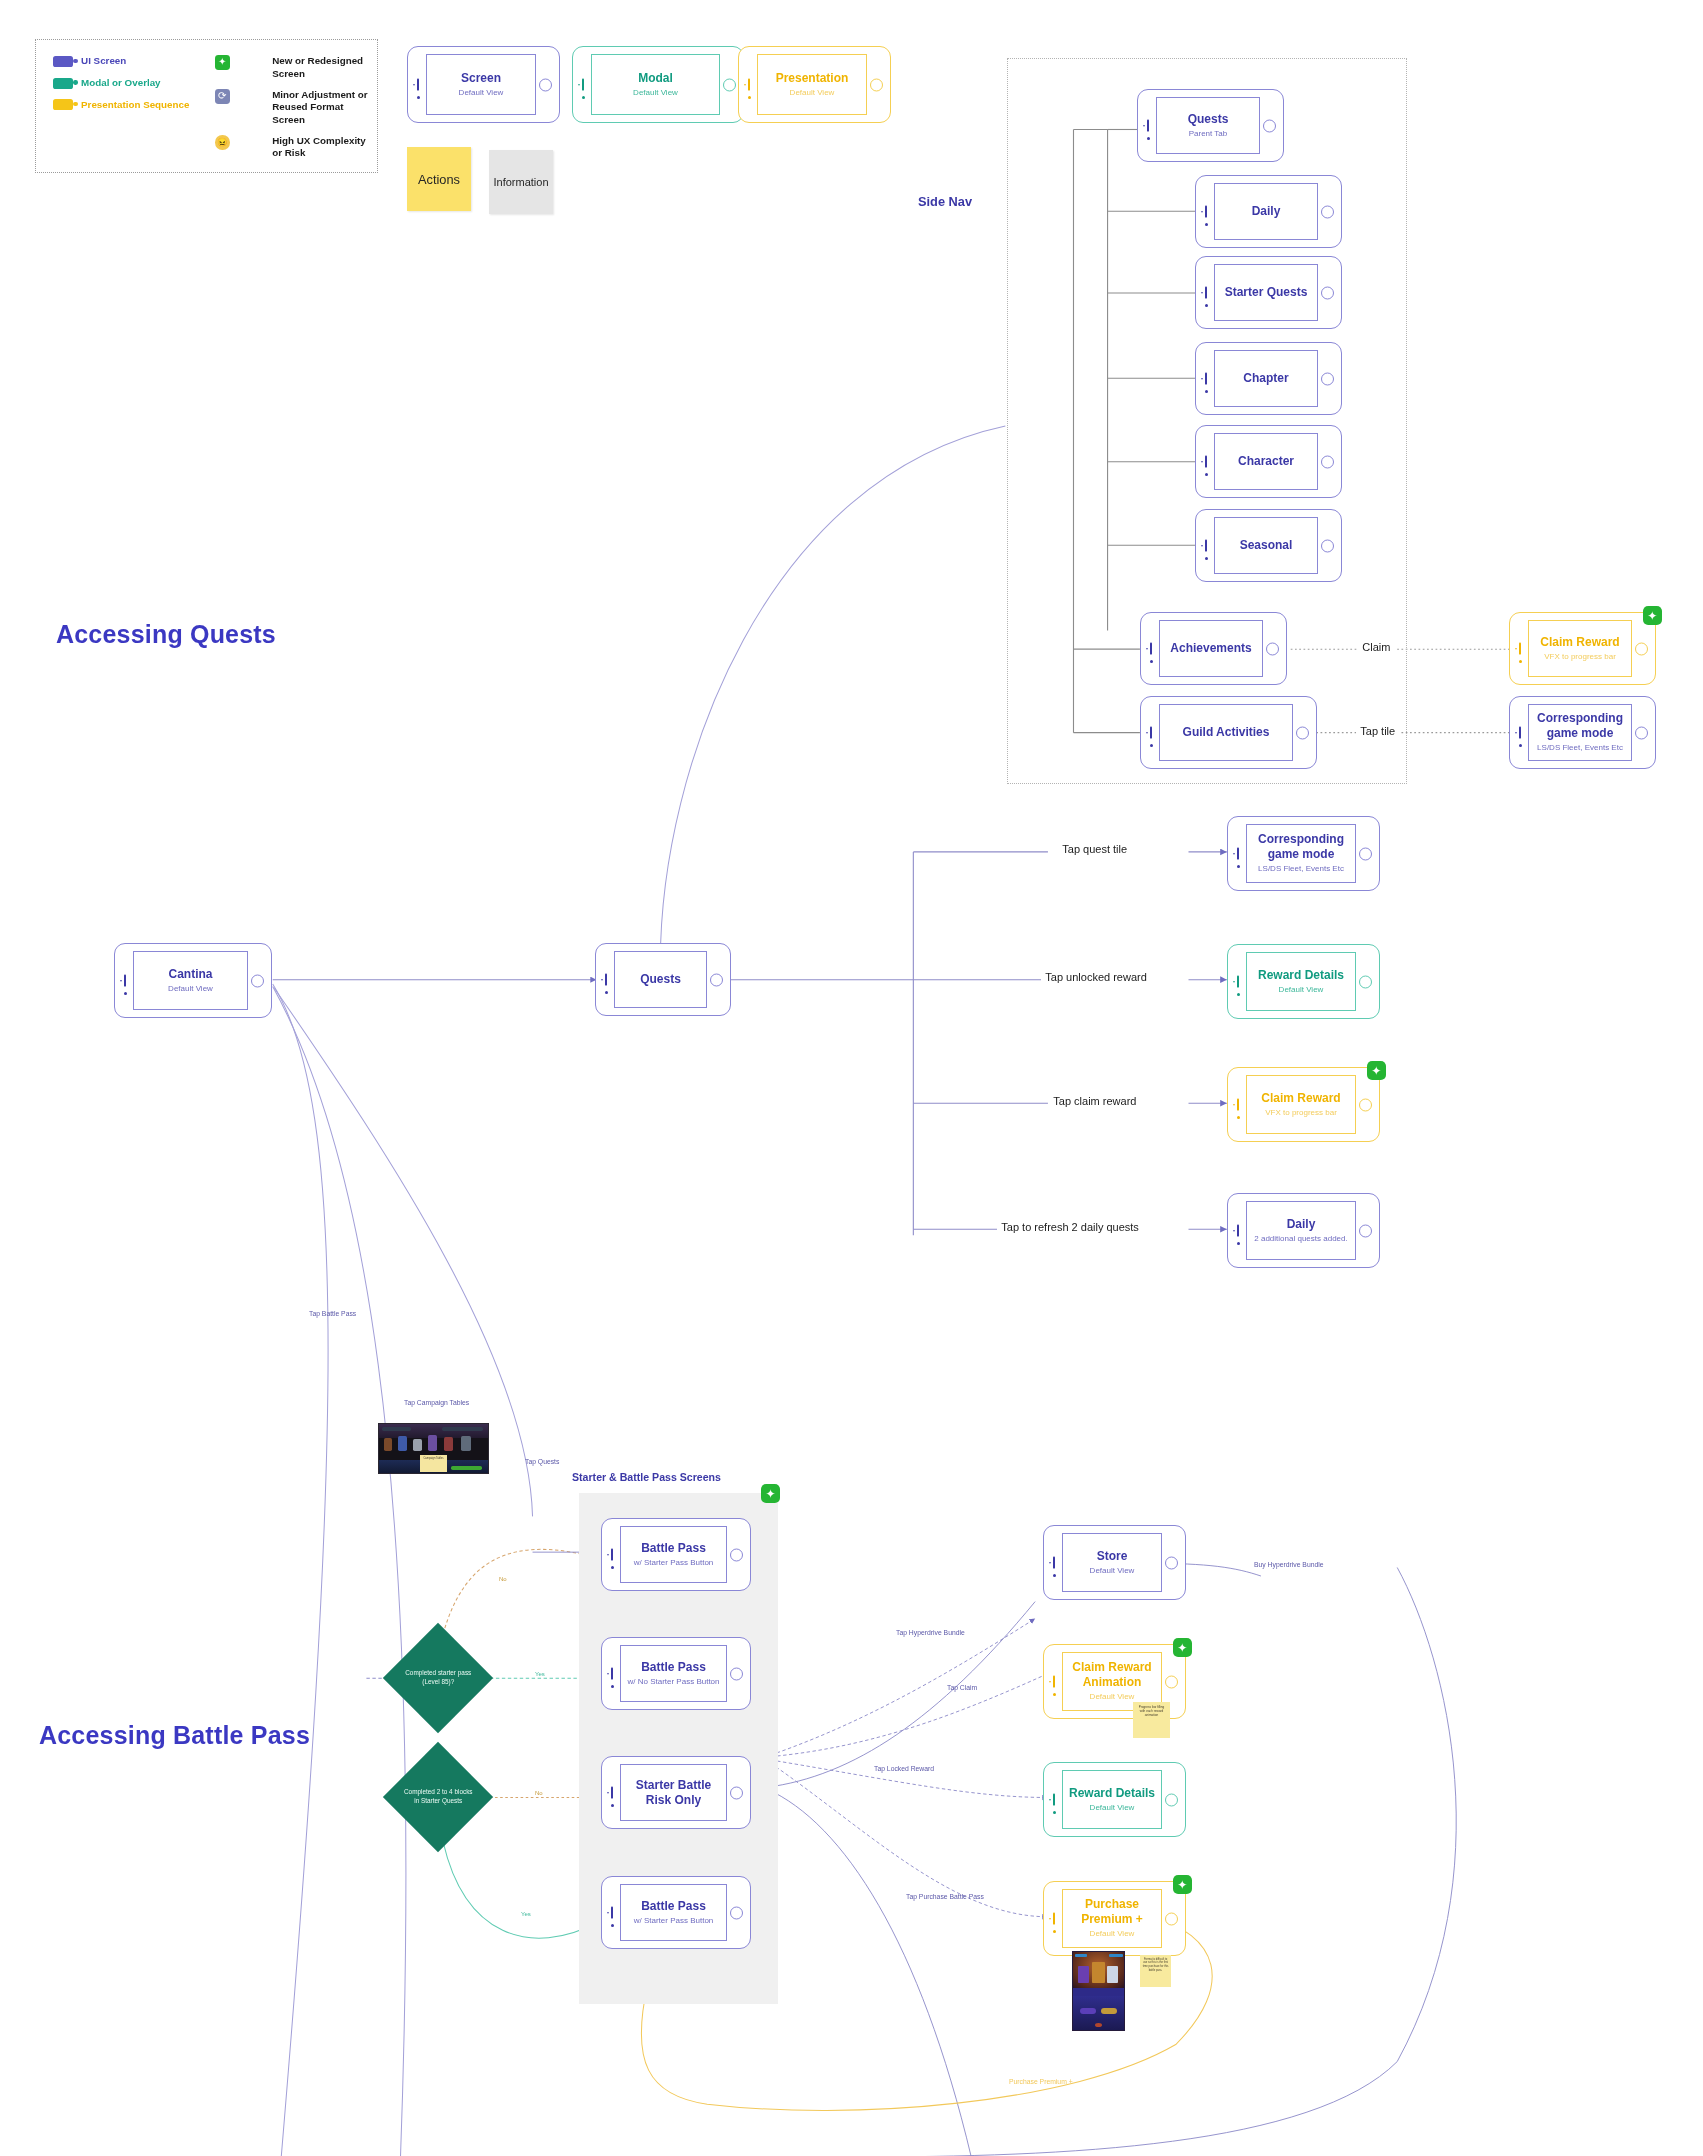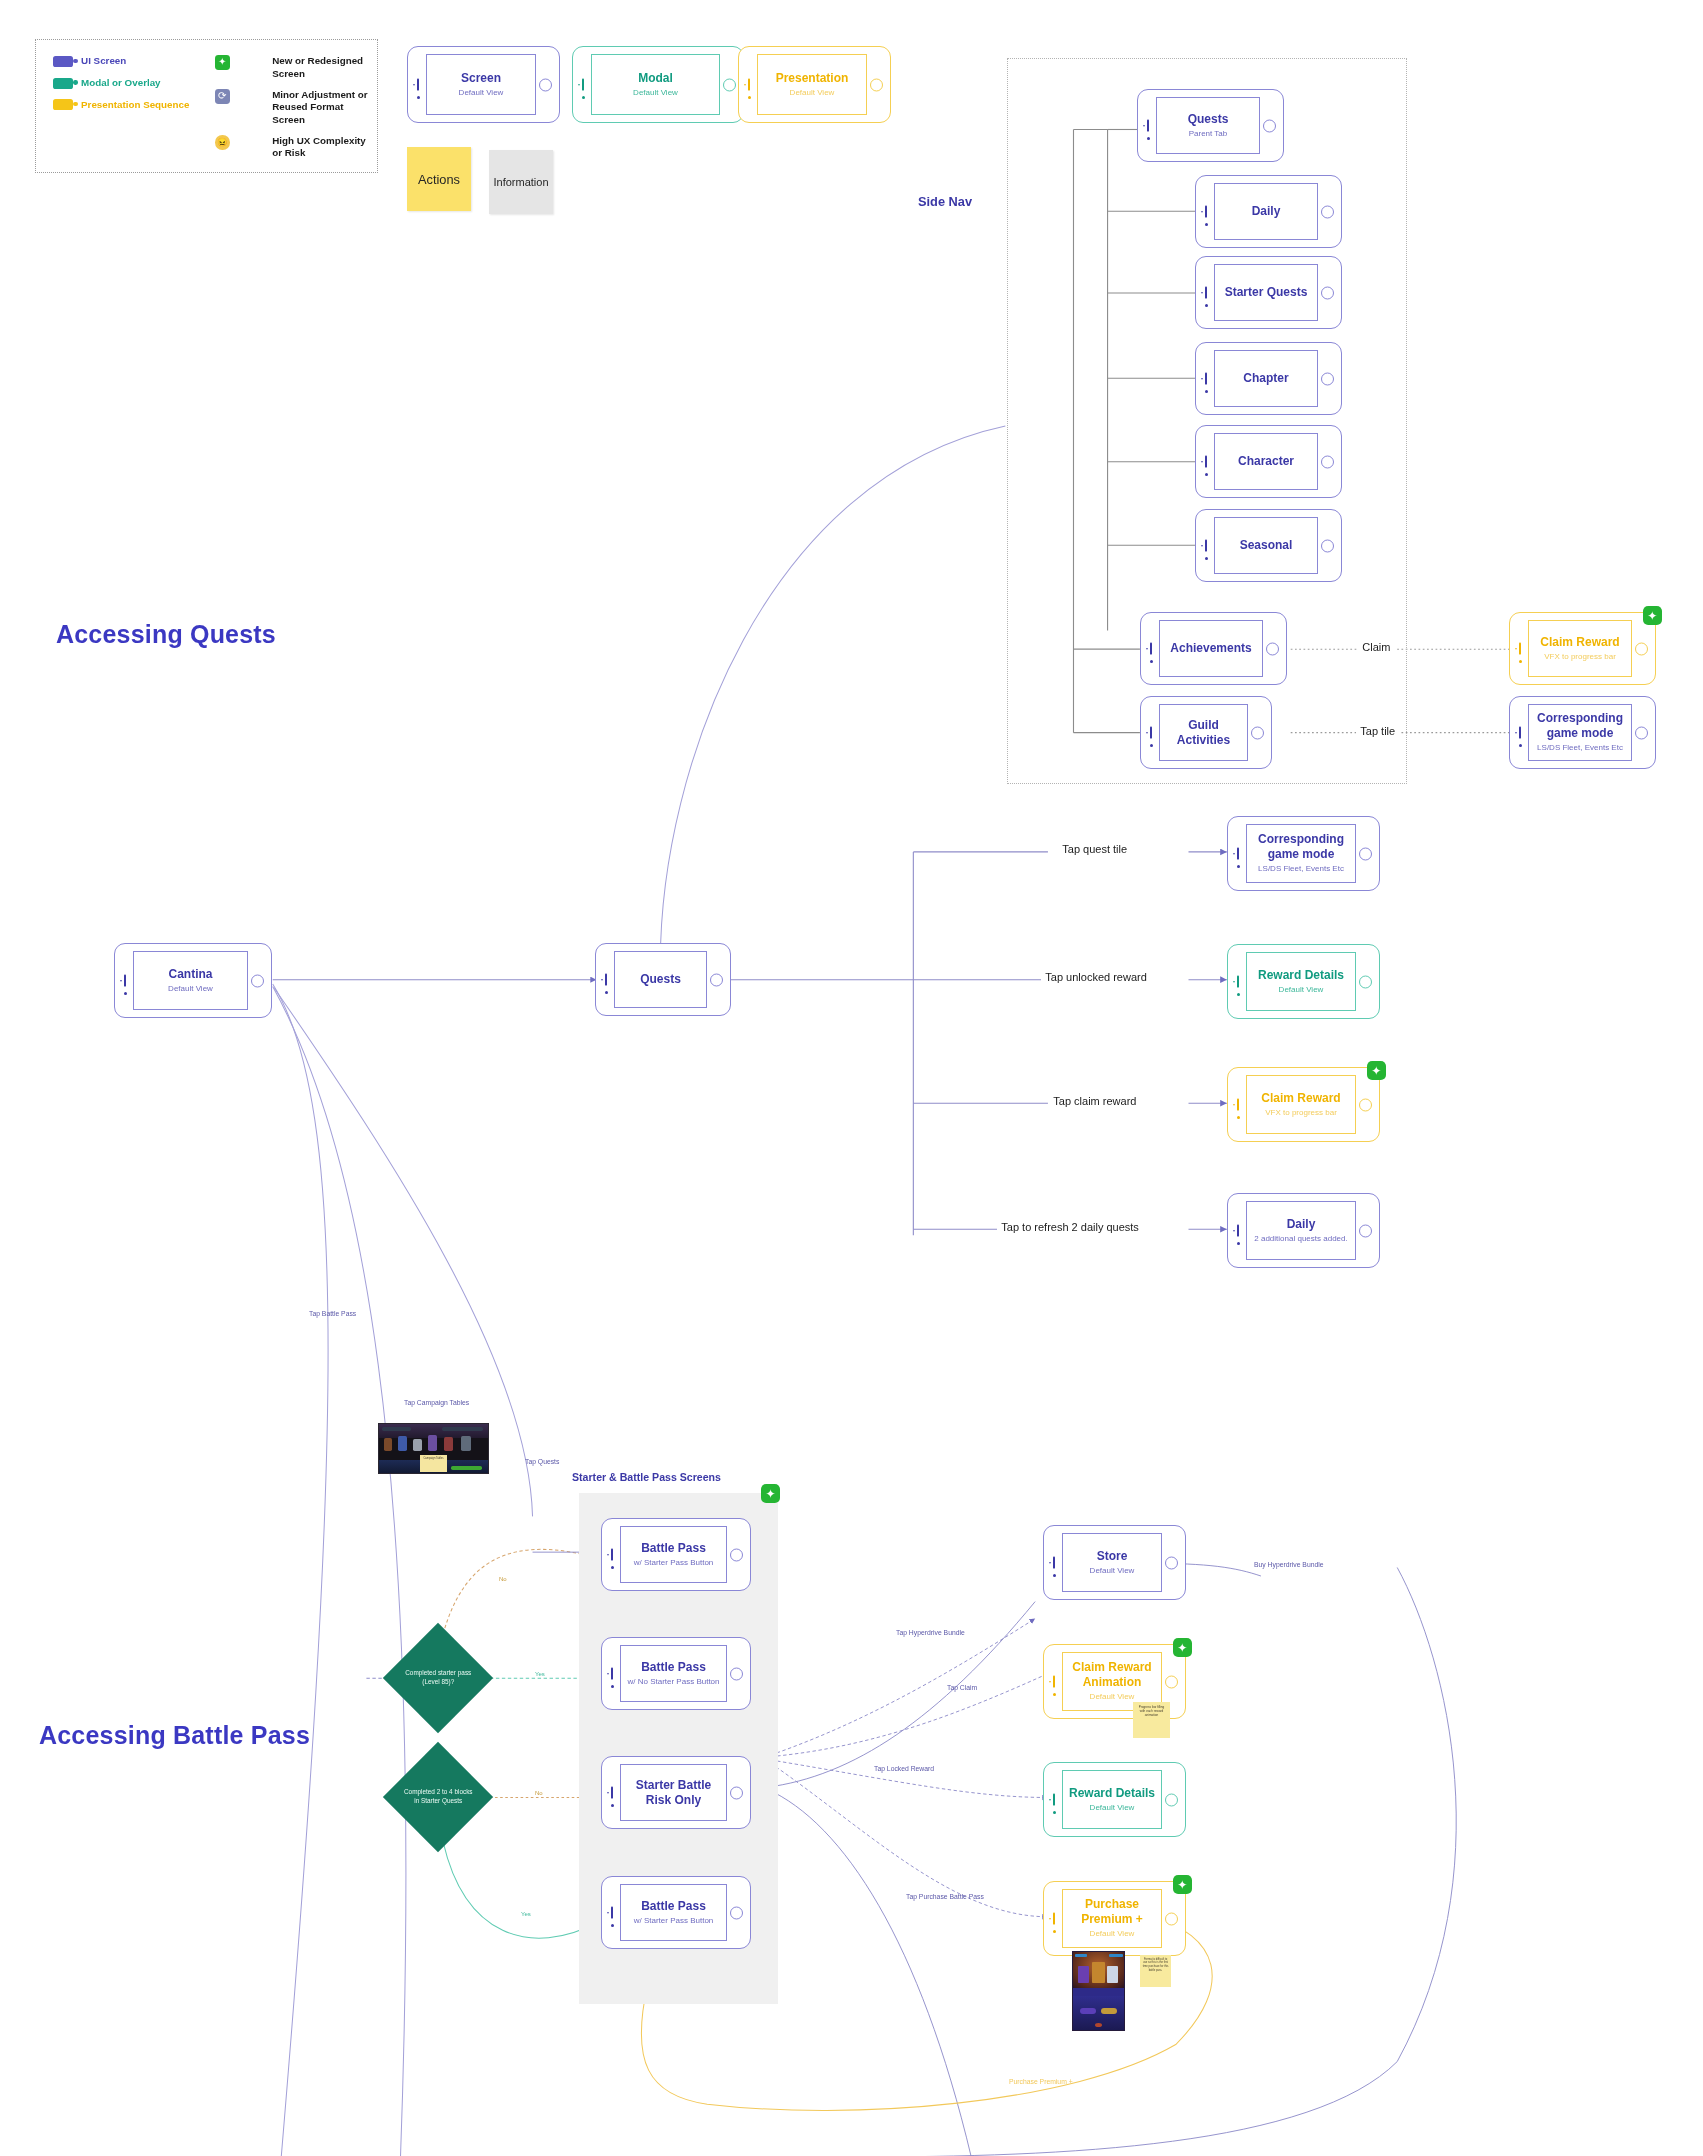--- a/index.html
+++ b/index.html
@@ -344,21 +344,21 @@
     <div class="spk-dot2"></div>
       <div class="spk"></div>
       <div class="spk-dot"></div>
     <div class="screen">
         <div class="ttl">Claim Reward</div>
         <div class="sub">VFX to progress bar</div>
       </div>
     <div class="home"></div>
   </div>
 
-  <div class="phone" style="left:1140px;top:696px;width:132px;height:73px;padding-left:32px;">
+  <div class="phone" style="left:1140px;top:696px;width:177px;height:73px;padding-left:32px;">
     <div class="spk-dot2"></div>
       <div class="spk"></div>
       <div class="spk-dot"></div>
     <div class="screen">
         <div class="ttl">Guild Activities</div>
       </div>
     <div class="home"></div>
   </div>
   <div class="elabel" style="left:1356px;top:725px;">Tap tile</div>
   <div class="phone" style="left:1509px;top:696px;width:147px;height:73px;">

